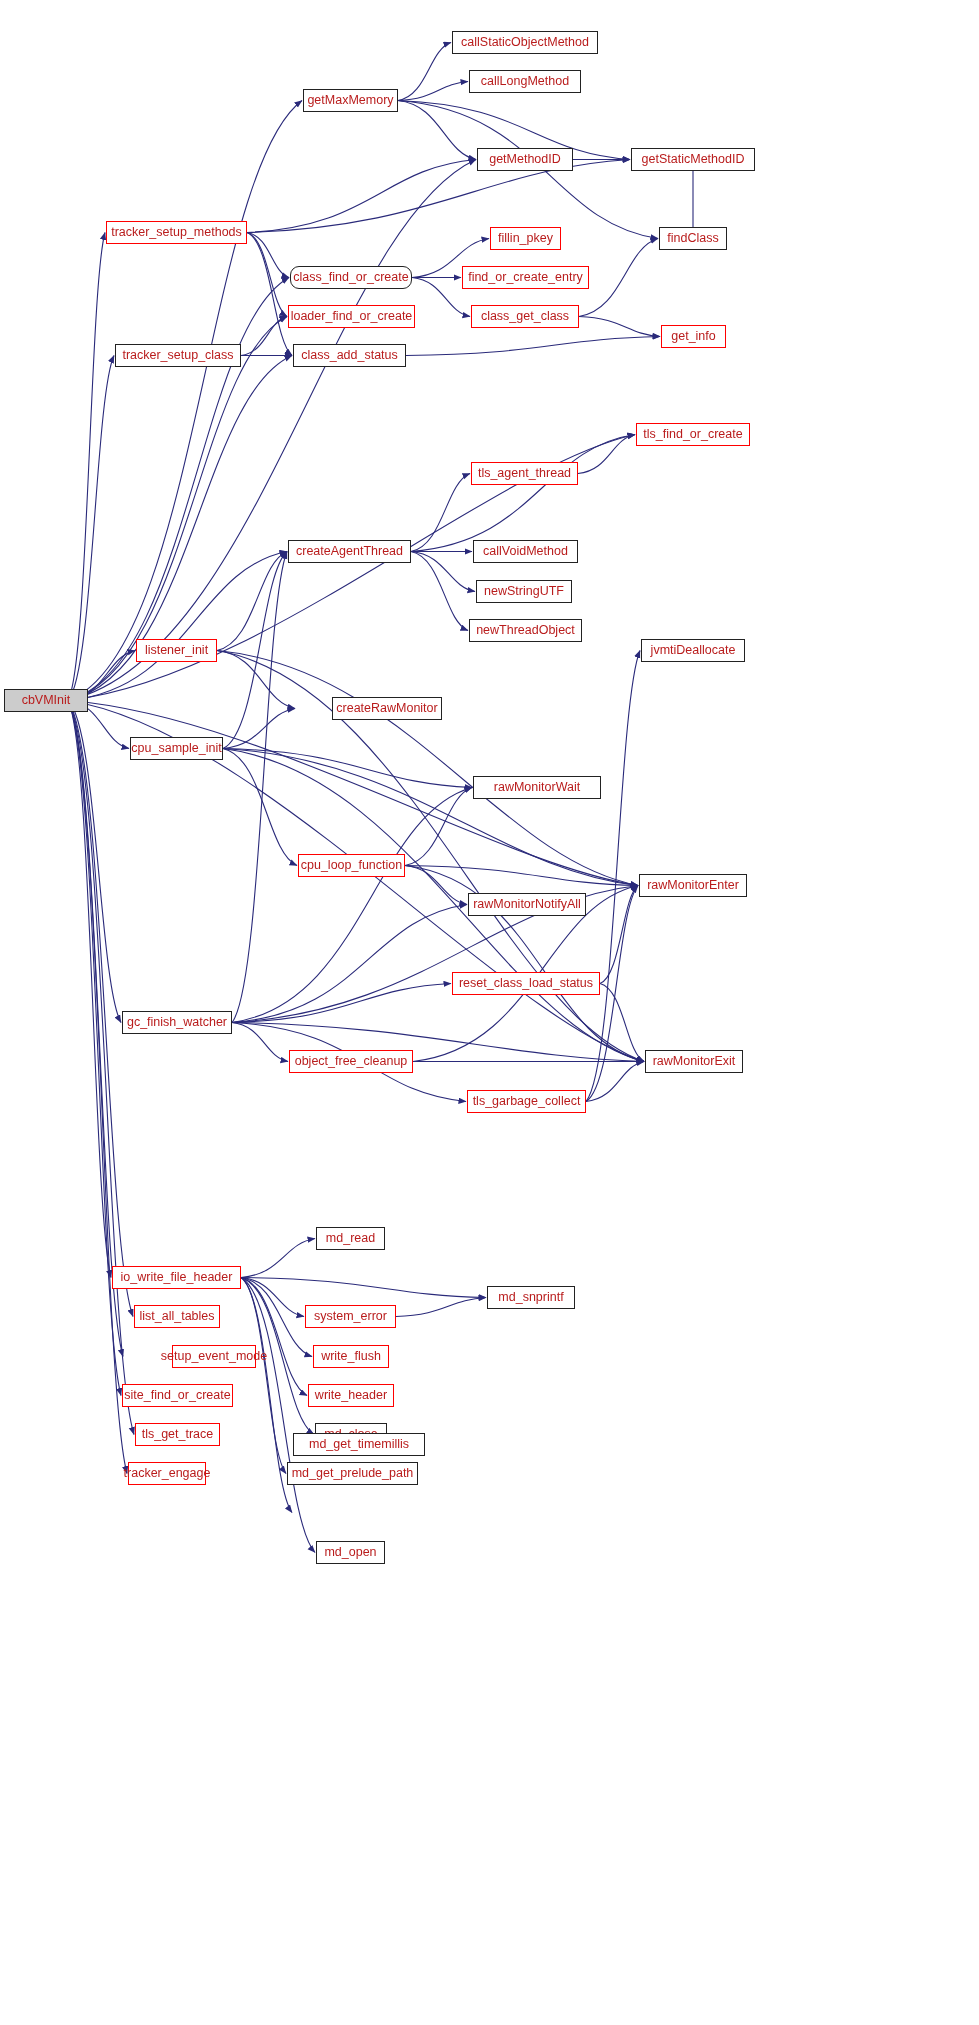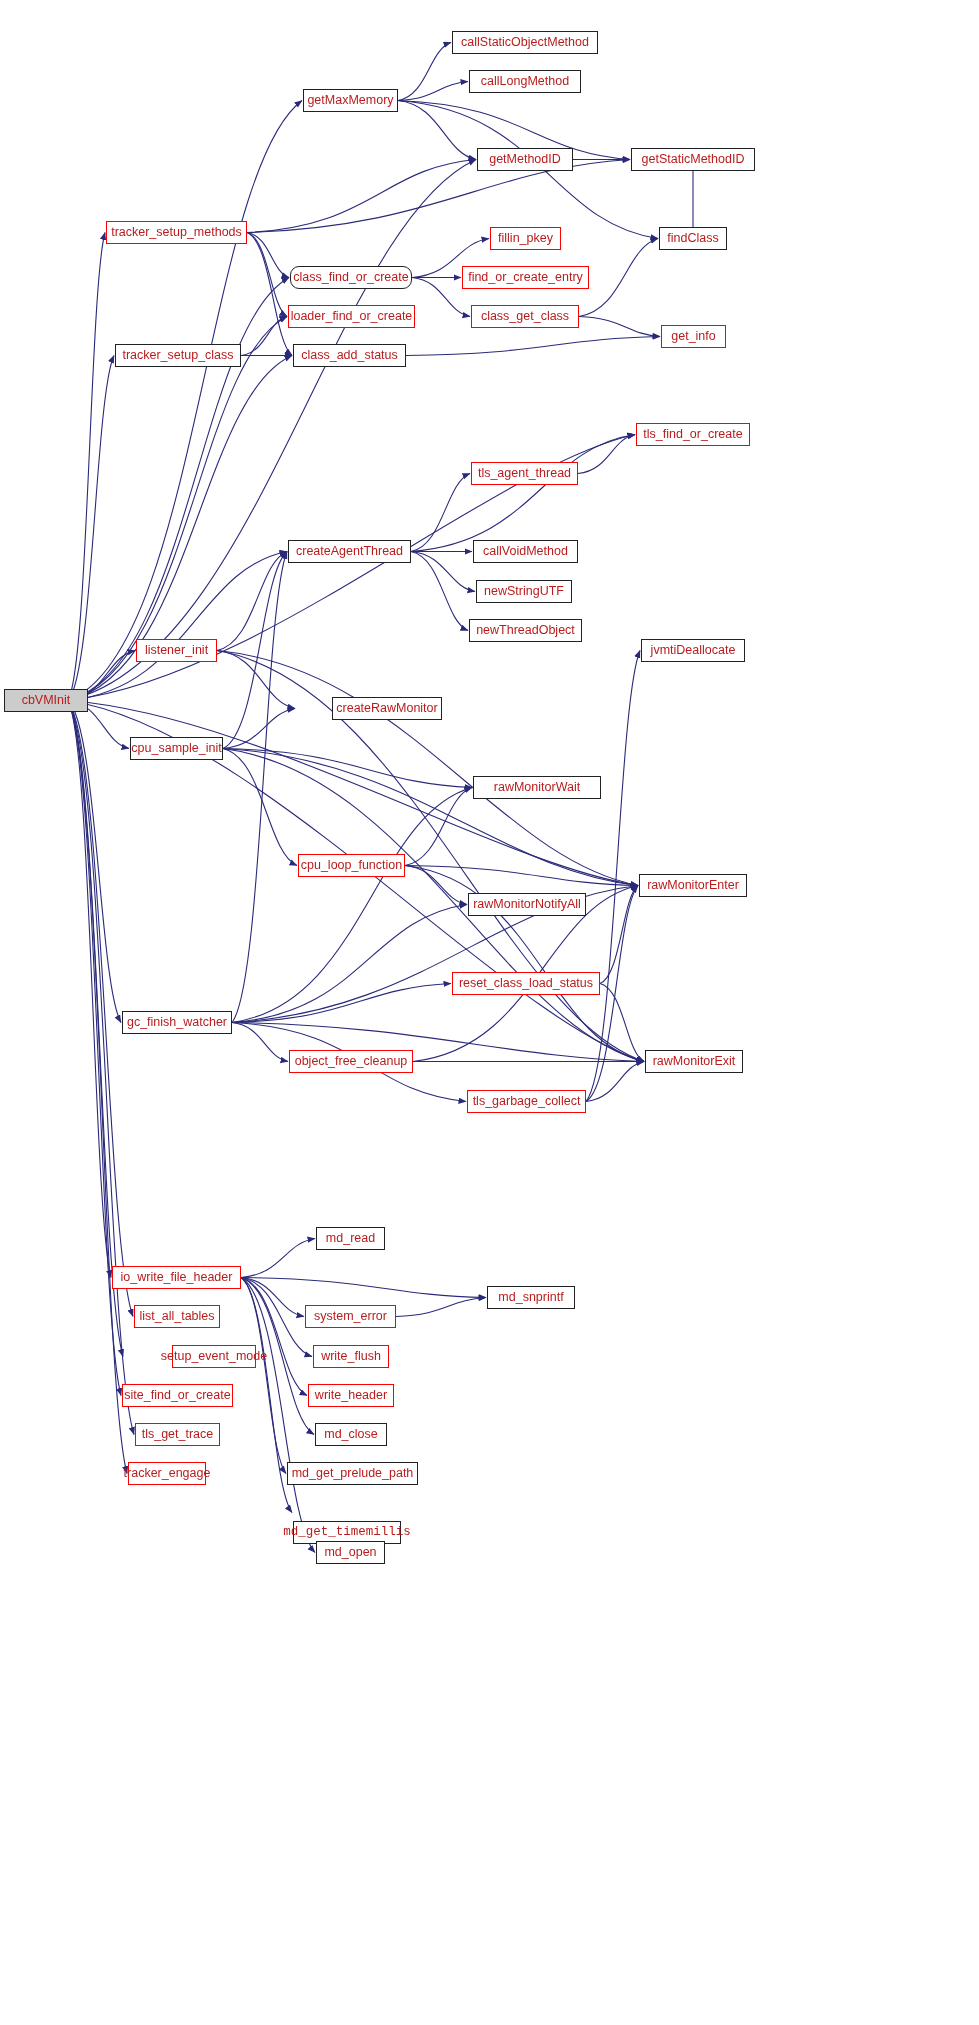--- a/index.html
+++ b/index.html
@@ -163,15 +163,15 @@
     <div class="node red" style="left: 305px; top: 1305px; width: 91px; text-align: center;">system_error</div>
     <div class="node red" style="left: 134px; top: 1305px; width: 86px;">list_all_tables</div>
     <div class="node red" style="left: 313px; top: 1345px; width: 76px;">write_flush</div>
     <div class="node red" style="left: 124px; top: 1345px; width: 84px; margin-left: 48px;">setup_event_mode</div>
     <div class="node red" style="left: 308px; top: 1384px; width: 86px;">write_header</div>
     <div class="node red" style="left: 122px; top: 1384px; width: 111px;">site_find_or_create</div>
     <div class="node" style="left: 315px; top: 1423px; width: 72px;">md_close</div>
     <div class="node red" style="left: 135px; top: 1423px; width: 85px;">tls_get_trace</div>
     <div class="node" style="left: 287px; top: 1462px; width: 131px;">md_get_prelude_path</div>
     <div class="node red" style="left: 128px; top: 1462px; width: 78px;">tracker_engage</div>
-    <div class="node" style="left: 293px; top: 1521px; width: 108px; font-family: Liberation Mono, monospace;">md_get_timemillis</div>
+    <div class="node" style="left: 293px; top: 1433px; width: 132px;">md_get_timemillis</div>
     <div class="node" style="left: 316px; top: 1541px; width: 69px;">md_open</div>
   </div>
 
 </body></html>

